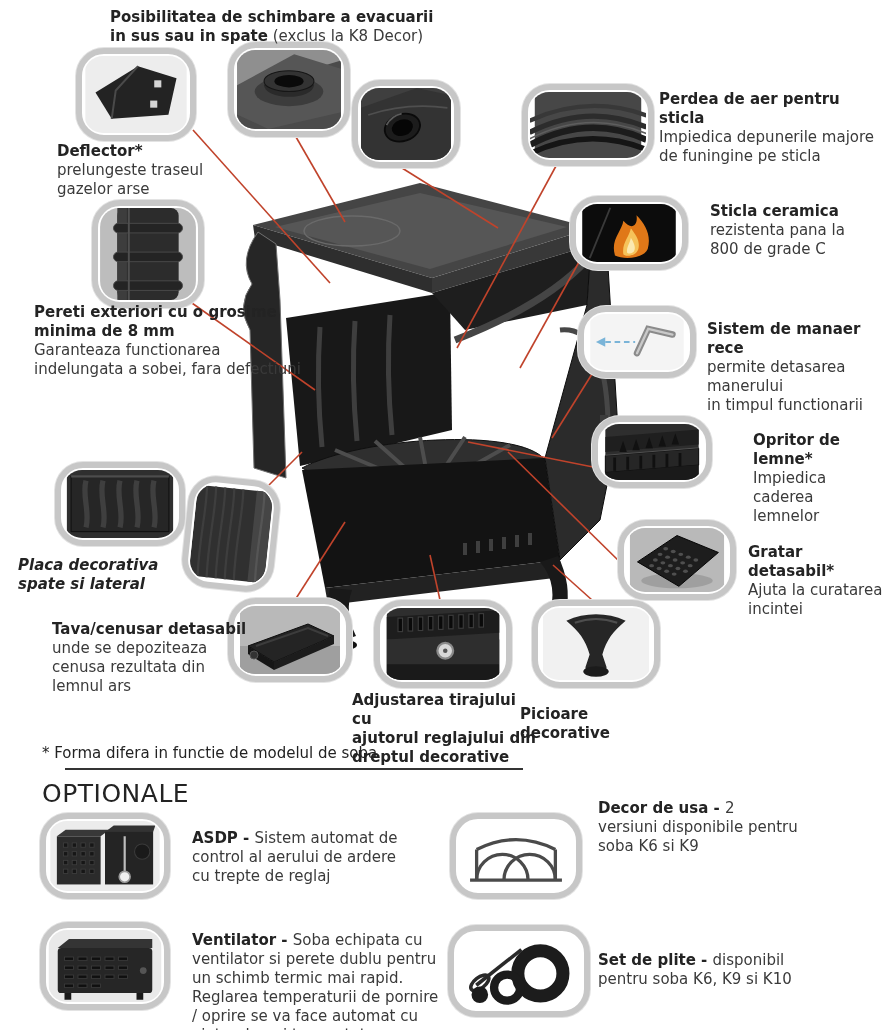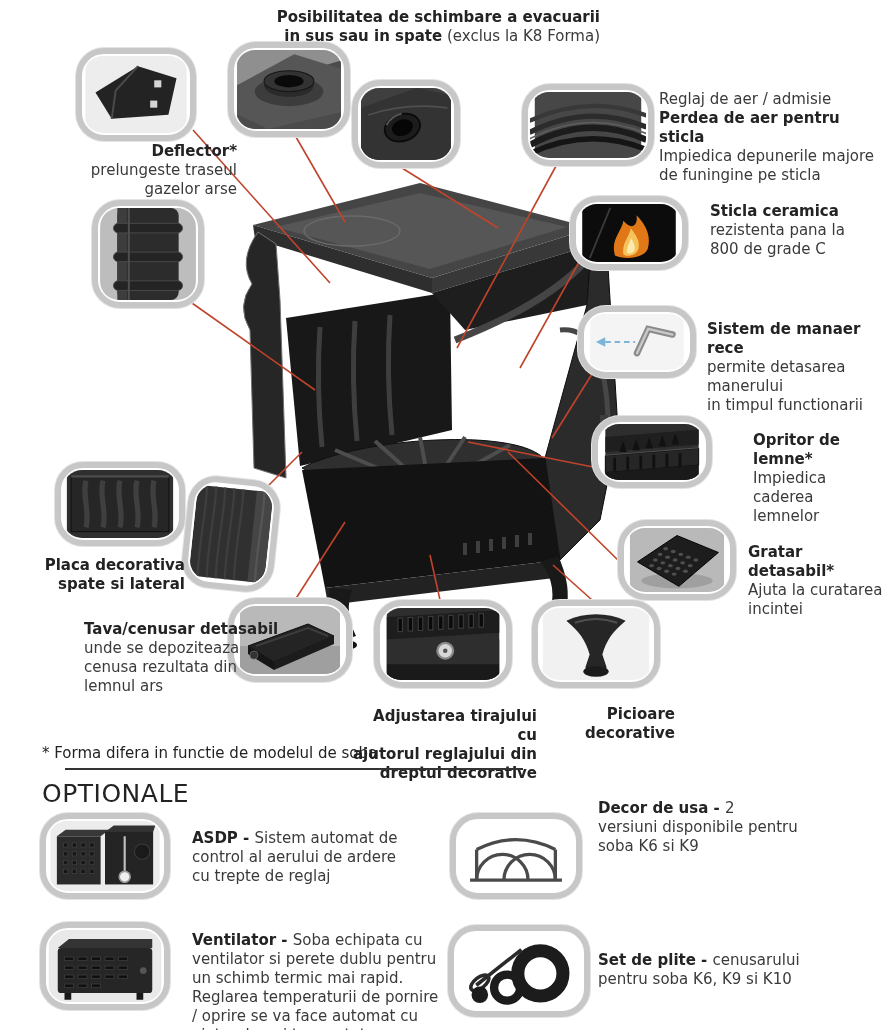--- a/index.html
+++ b/index.html
@@ -8,21 +8,21 @@
     --heading:#232323;
     --thumb-border:#c7c7c7;
   }
   html,body{margin:0;padding:0;background:#fff;}
   .canvas{
     position:relative;width:884px;height:1030px;background:#fff;overflow:hidden;
     font-family:"DejaVu Sans","Liberation Sans",sans-serif;color:var(--text);
   }
   .lbl{position:absolute;font-size:15px;line-height:19px;}
   .lbl .b{font-weight:bold;color:var(--heading);}
-  .center{text-align:right;}
+  .center{text-align:left;}
   .thumb{
     position:absolute;border:6px solid var(--thumb-border);border-radius:28px;
     background:#fff;padding:2px;box-sizing:border-box;
     box-shadow:0 0 0 1px #e3e3e3;
   }
   .thumb>svg{display:block;width:100%;height:100%;border-radius:19px;}
   #stove-svg,#connector-svg{position:absolute;pointer-events:none;}
   .connector{stroke:var(--connector);stroke-width:1.6;fill:none;}
   .divider{position:absolute;height:2px;background:#343434;}
   .opt-heading{position:absolute;font-size:25px;font-weight:normal;color:var(--heading);letter-spacing:.5px;}
@@ -272,31 +272,30 @@
     <svg viewBox="0 0 100 68">
       <rect width="100" height="68" fill="#f1f1f1"></rect>
       <path d="M22,12 C40,4 60,4 78,12 C66,22 60,30 56,44 L60,56 C60,62 40,62 40,56 L44,44 C40,30 34,22 22,12 Z" fill="#262626"></path>
       <path d="M30,14 C44,9 56,9 70,14" stroke="#4e4e4e" stroke-width="2" fill="none"></path>
       <ellipse cx="50" cy="60" rx="12" ry="5" fill="#1b1b1b"></ellipse>
     </svg>
   </div>
 
   <div class="lbl center" style="left:110px;top:8px;width:490px;">
     <div class="b">Posibilitatea de schimbare a evacuarii</div>
-    <div><span class="b">in sus sau in spate</span><span> (exclus la K8 Forma)</span></div>
+    <div><span class="b">in sus sau in spate</span><span> (exclus la K8 Decor)</span></div>
   </div>
 
   <div class="lbl center" style="left:57px;top:142px;width:180px;">
     <div class="b">Deflector*</div>
     <div>prelungeste traseul</div>
     <div>gazelor arse</div>
   </div>
 
   <div class="lbl" style="left:659px;top:90px;">
-    <div>Reglaj de aer / admisie</div>
     <div class="b">Perdea de aer pentru sticla</div>
     <div>Impiedica depunerile majore</div>
     <div>de funingine pe sticla</div>
   </div>
 
   <div class="lbl" style="left:710px;top:202px;">
     <div class="b">Sticla ceramica</div>
     <div>rezistenta pana la</div>
     <div>800 de grade C</div>
   </div>
@@ -312,34 +311,40 @@
     <div>Impiedica caderea</div>
     <div>lemnelor</div>
   </div>
 
   <div class="lbl" style="left:748px;top:543px;">
     <div class="b">Gratar detasabil*</div>
     <div>Ajuta la curatarea</div>
     <div>incintei</div>
   </div>
 
-
-  <div class="lbl center" style="left:30px;top:556px;width:155px;">
+  <div class="lbl" style="left:34px;top:303px;">
+    <div class="b">Pereti exteriori cu o grosime</div>
+    <div class="b">minima de 8 mm</div>
+    <div>Garanteaza functionarea</div>
+    <div>indelungata a sobei, fara defectiuni</div>
+  </div>
+
+  <div class="lbl center" style="left:18px;top:556px;width:155px;font-style:italic;">
     <div class="b">Placa decorativa</div>
     <div class="b">spate si lateral</div>
   </div>
 
-  <div class="lbl" style="left:52px;top:620px;margin-left:32px;">
+  <div class="lbl" style="left:52px;top:620px;">
     <div class="b">Tava/cenusar detasabil</div>
     <div>unde se depoziteaza</div>
     <div>cenusa rezultata din</div>
     <div>lemnul ars</div>
   </div>
 
-  <div class="lbl center" style="left:352px;top:707px;width:185px;">
+  <div class="lbl center" style="left:352px;top:691px;width:185px;">
     <div class="b">Adjustarea tirajului cu</div>
     <div class="b">ajutorul reglajului din</div>
     <div class="b">dreptul decorative</div>
   </div>
 
   <div class="lbl center" style="left:520px;top:705px;width:155px;">
     <div class="b">Picioare decorative</div>
   </div>
 
   <div class="footnote" style="left:42px;top:744px;">* Forma difera in functie de modelul de soba</div>
@@ -441,16 +446,16 @@
       <rect width="100" height="64" fill="#ffffff"></rect>
       <line x1="14" y1="44" x2="52" y2="14" stroke="#2a2a2a" stroke-width="3"></line>
       <ellipse cx="17" cy="42" rx="9" ry="4.5" fill="none" stroke="#2a2a2a" stroke-width="3" transform="rotate(-38 17 42)"></ellipse>
       <circle cx="68" cy="34" r="19" fill="none" stroke="#1c1c1c" stroke-width="11"></circle>
       <circle cx="40" cy="46" r="11" fill="none" stroke="#1c1c1c" stroke-width="7"></circle>
       <circle cx="17" cy="52" r="7" fill="#1c1c1c"></circle>
     </svg>
   </div>
 
   <div class="lbl" style="left:598px;top:951px;width:215px;">
-    <span class="b">Set de plite - </span><span>cenusarului pentru soba K6, K9 si K10</span>
+    <span class="b">Set de plite - </span><span>disponibil pentru soba K6, K9 si K10</span>
   </div>
 
 </div>
 
 </body></html>

